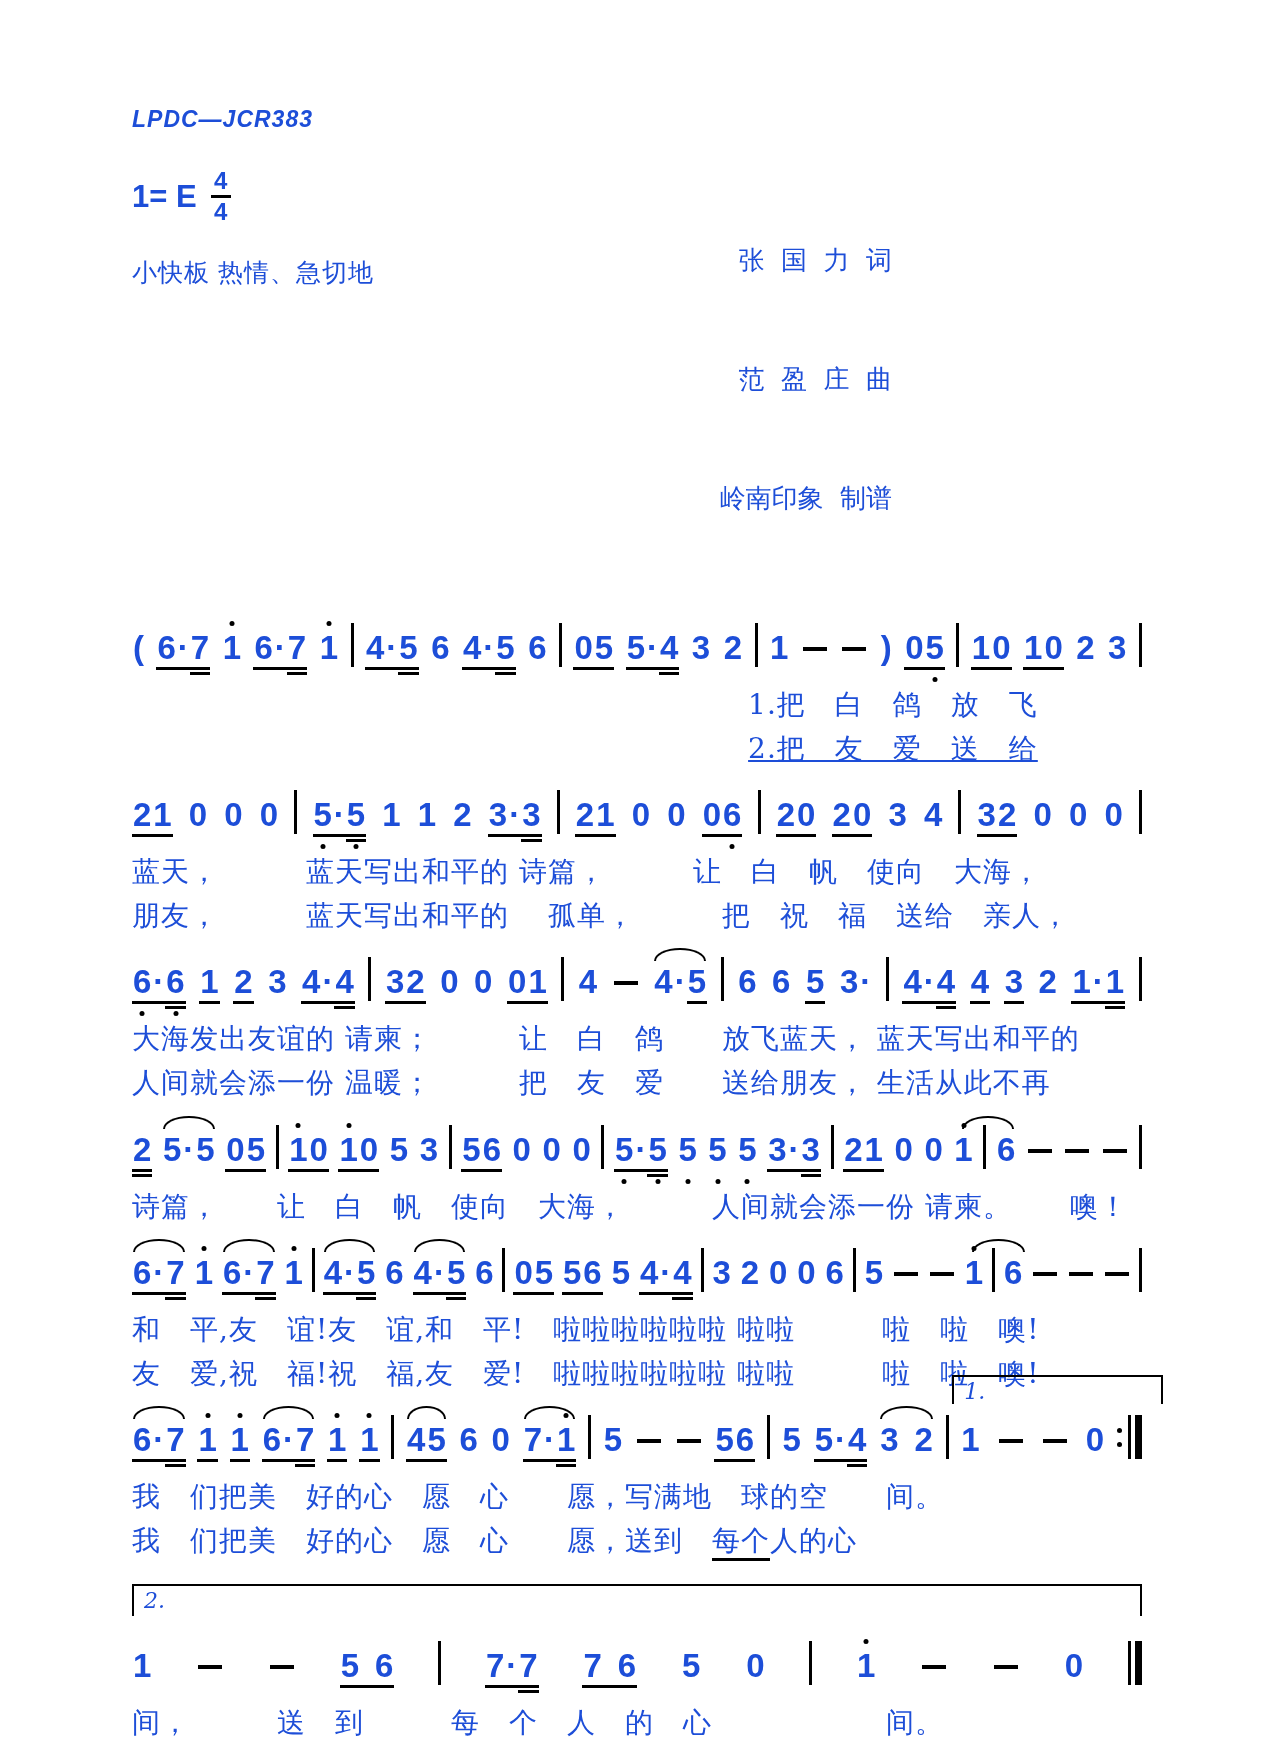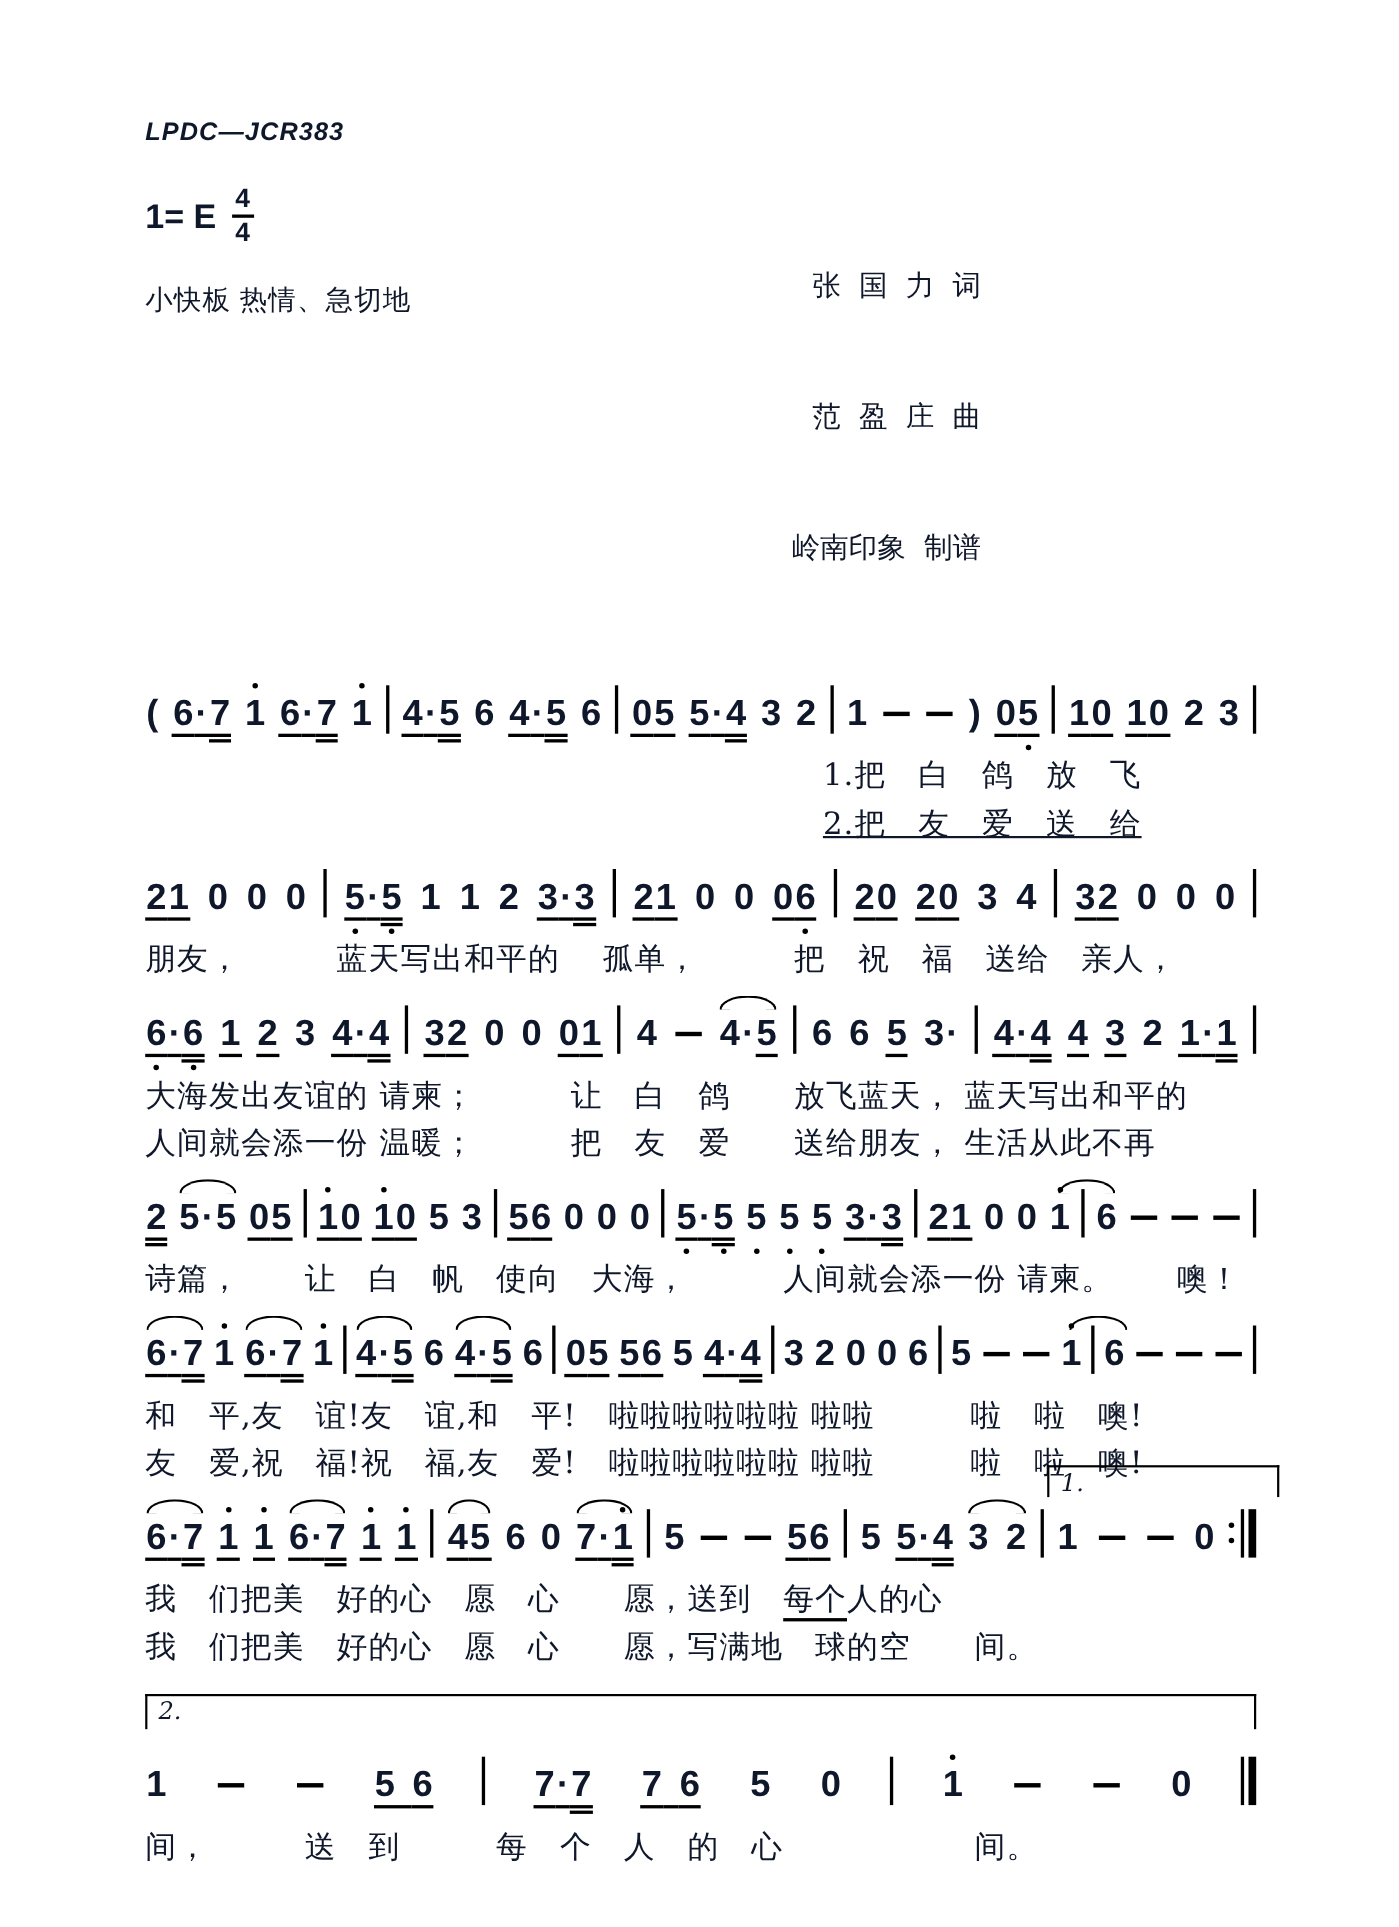--- a/index.html
+++ b/index.html
@@ -1,18 +1,18 @@
 <!DOCTYPE html>
 <html><head>
 <meta charset="utf-8">
 <style>
   html,body{margin:0;padding:0;background:#e8e8e8;}
   .page{
     width:1272px;height:1752px;background:#ffffff;box-sizing:border-box;
-    padding:106px 130px 30px 132px;color:#0f172a;overflow:hidden;position:relative;
+    padding:106px 130px 30px 132px;color:#1d4ed8;overflow:hidden;position:relative;
     font-family:"Liberation Sans",sans-serif;
   }
   .catalog{font:italic 700 23px "Liberation Sans",sans-serif;letter-spacing:1px;}
   .header-grid{display:grid;grid-template-columns:270px 1fr 250px;margin-top:2px;}
   .title{font:700 44px "DejaVu Serif",serif;letter-spacing:14px;text-align:center;margin:0;white-space:pre;}
   .subtitle{font:400 25px "DejaVu Serif",serif;text-align:center;margin-top:24px;white-space:pre;}
   .keysig{margin-top:34px;font:700 31px "Liberation Sans",sans-serif;display:flex;align-items:center;}
   .frac{display:inline-flex;flex-direction:column;align-items:center;margin-left:14px;font-size:24px;line-height:1;}
   .frac-line{width:20px;height:3px;background:#000;margin:2px 0;}
   .tempo{margin-top:32px;font:400 25px "Liberation Sans",sans-serif;letter-spacing:1px;white-space:pre;}
@@ -241,20 +241,21 @@
             <span class="tok"><span class="glyph">0</span></span>
           </div>
           <div class="note-group">
             <span class="tok"><span class="glyph">0</span></span>
           </div>
           <div class="note-group">
             <span class="tok"><span class="glyph">0</span></span>
           </div>
           <div class="barline"></div>
         </div>
+        <div class="lyric-row"><span class="lyric-seg">蓝天，　　　蓝天写出和平的 诗篇，　　　让　白　帆　使向　大海，</span></div>
         <div class="lyric-row"><span class="lyric-seg">朋友，　　　蓝天写出和平的　 孤单，　　　把　祝　福　送给　亲人，</span></div>
       </div>
       <div class="system">
         <div class="music-row">
           <div class="note-group">
             <span class="tok"><span class="glyph">6</span><i class="odot below"></i><i class="ul ul1"></i></span>
             <span class="tok"><span class="glyph">·</span><i class="ul ul1"></i></span>
             <span class="tok"><span class="glyph">6</span><i class="odot below"></i><i class="ul ul1"></i><i class="ul ul2"></i></span>
           </div>
           <div class="note-group">
@@ -623,22 +624,22 @@
           </div>
           <div class="bar-repeat">
             <i class="rdots">
               <i></i>
               <i></i>
             </i>
             <i class="thin"></i>
             <i class="thick"></i>
           </div>
         </div>
+        <div class="lyric-row"><span class="lyric-seg">我　们把美　好的心　愿　心　　愿，写满地　球的空　　间。</span></div>
         <div class="lyric-row"><span class="lyric-seg">我　们把美　好的心　愿　心　　愿，送到　</span><span class="lyric-seg lyric-underline">每个</span><span class="lyric-seg">人的心</span></div>
-        <div class="lyric-row"><span class="lyric-seg">我　们把美　好的心　愿　心　　愿，写满地　球的空　　间。</span></div>
       </div>
       <div class="system">
         <div class="volta-full">
           <span class="volta-label">2.</span>
         </div>
         <div class="music-row">
           <div class="note-group">
             <span class="tok"><span class="glyph">1</span></span>
           </div>
           <div class="note-group">

